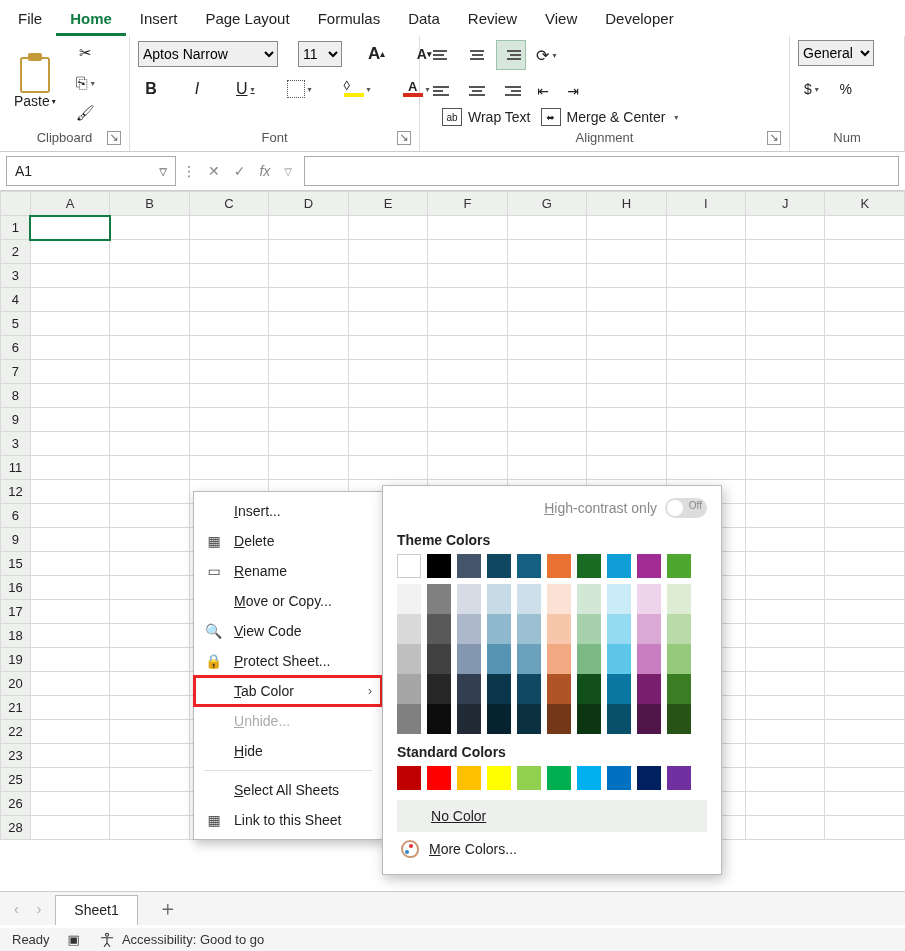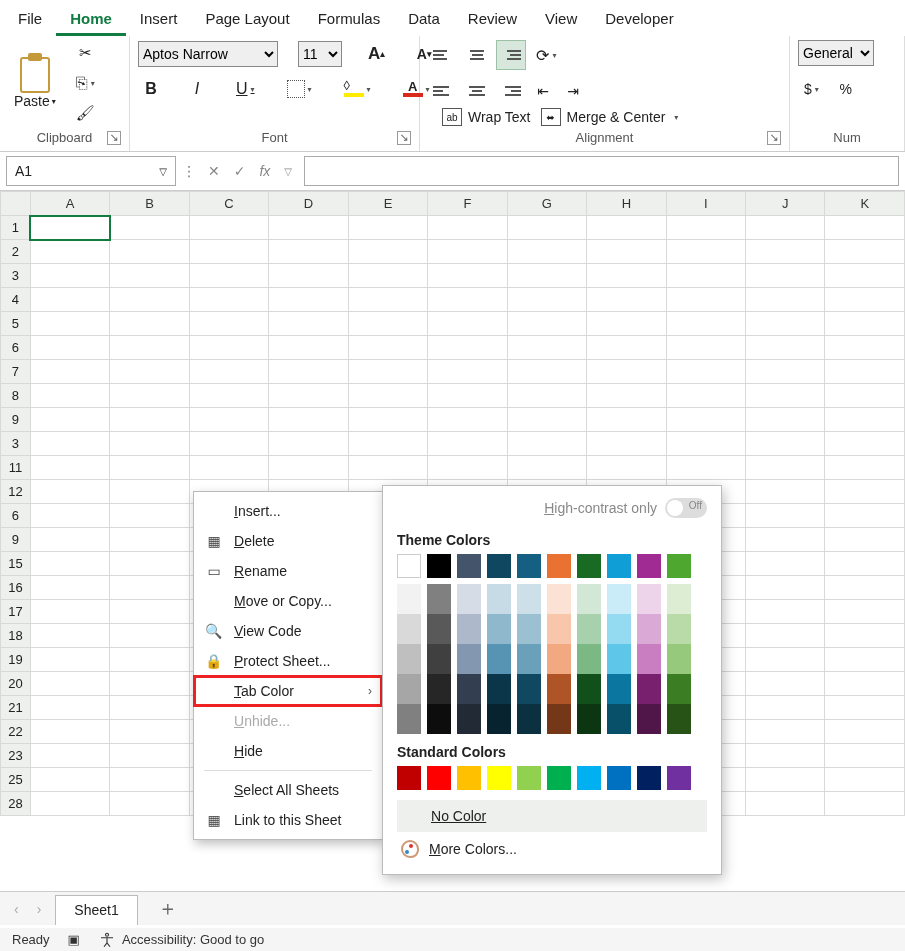--- a/index.html
+++ b/index.html
@@ -638,20 +638,34 @@
           <td class="cell"></td>
           <td class="cell"></td>
           <td class="cell"></td>
           <td class="cell"></td>
           <td class="cell"></td>
           <td class="cell"></td>
           <td class="cell"></td>
           <td class="cell"></td>
         </tr>
         <tr>
+          <th class="">26</th>
+          <td class="cell"></td>
+          <td class="cell"></td>
+          <td class="cell"></td>
+          <td class="cell"></td>
+          <td class="cell"></td>
+          <td class="cell"></td>
+          <td class="cell"></td>
+          <td class="cell"></td>
+          <td class="cell"></td>
+          <td class="cell"></td>
+          <td class="cell"></td>
+        </tr>
+        <tr>
           <th class="">28</th>
           <td class="cell"></td>
           <td class="cell"></td>
           <td class="cell"></td>
           <td class="cell"></td>
           <td class="cell"></td>
           <td class="cell"></td>
           <td class="cell"></td>
           <td class="cell"></td>
           <td class="cell"></td>

